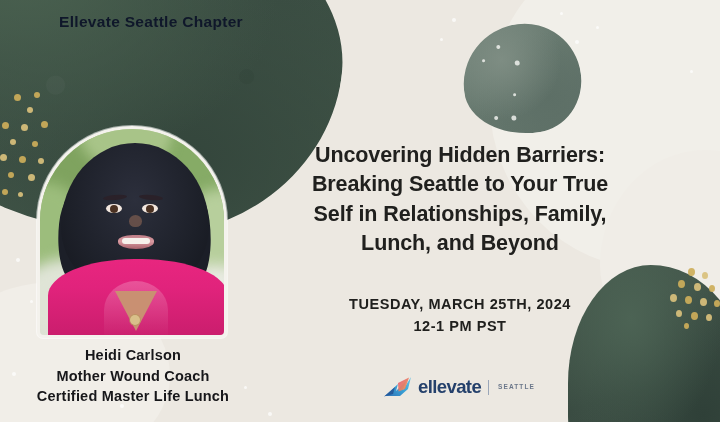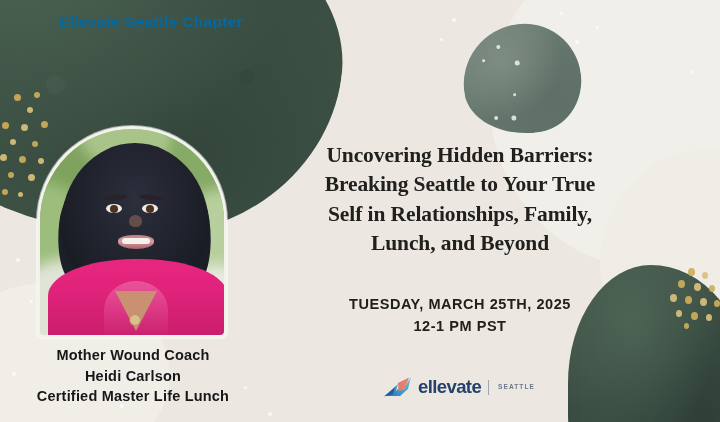--- a/index.html
+++ b/index.html
@@ -112,21 +112,21 @@
     opacity: .7;
     pointer-events: none;
   }
 
   
   .header-text {
     position: absolute;
     top: 11px; left: 16px;
     width: 270px;
     text-align: center;
-    color: #0369a1;
+    color: #0f172a;
     font-size: 15.5px;
     font-weight: bold;
     line-height: 1.42;
     letter-spacing: .3px;
     z-index: 12;
   }
 
   
   .photo-frame {
     position: absolute;
@@ -268,21 +268,21 @@
     left: 252px; top: 141px;
     width: 416px;
     text-align: center;
     color: #20201e;
     font-size: 21.5px;
     font-weight: bold;
     line-height: 1.37;
     letter-spacing: -0.1px;
     z-index: 11;
   }
-  .title-line { display: block; font-family: Liberation Serif, serif; }
+  .title-line { display: block; }
 
   
   .datetime-block {
     position: absolute;
     left: 252px; top: 294px;
     width: 416px;
     text-align: center;
     color: #20201e;
     font-size: 14.5px;
     font-weight: bold;
@@ -444,27 +444,27 @@
   </div>
 
   <div class="title-block">
     <span class="title-line">Uncovering Hidden Barriers:</span>
     <span class="title-line">Breaking Seattle to Your True</span>
     <span class="title-line">Self in Relationships, Family,</span>
     <span class="title-line">Lunch, and Beyond</span>
   </div>
 
   <div class="datetime-block">
-    <span class="dt-line">TUESDAY, MARCH 25TH, 2025</span>
+    <span class="dt-line">TUESDAY, MARCH 25TH, 2024</span>
     <span class="dt-line">12-1 PM PST</span>
   </div>
 
   <div class="speaker-block">
+    <span class="sp-line">Heidi Carlson</span>
     <span class="sp-line">Mother Wound Coach</span>
-    <span class="sp-line">Heidi Carlson</span>
     <span class="sp-line">Certified Master Life Lunch</span>
   </div>
 
   <div class="logo">
     <svg class="logo-bird" viewBox="0 0 60 44">
       <defs>
         <linearGradient id="bg1" x1="0" y1="1" x2="1" y2="0">
           <stop offset="0%" stop-color="#2f6fb5"></stop>
           <stop offset="55%" stop-color="#3aa6d8"></stop>
           <stop offset="100%" stop-color="#6fc4e4"></stop>

